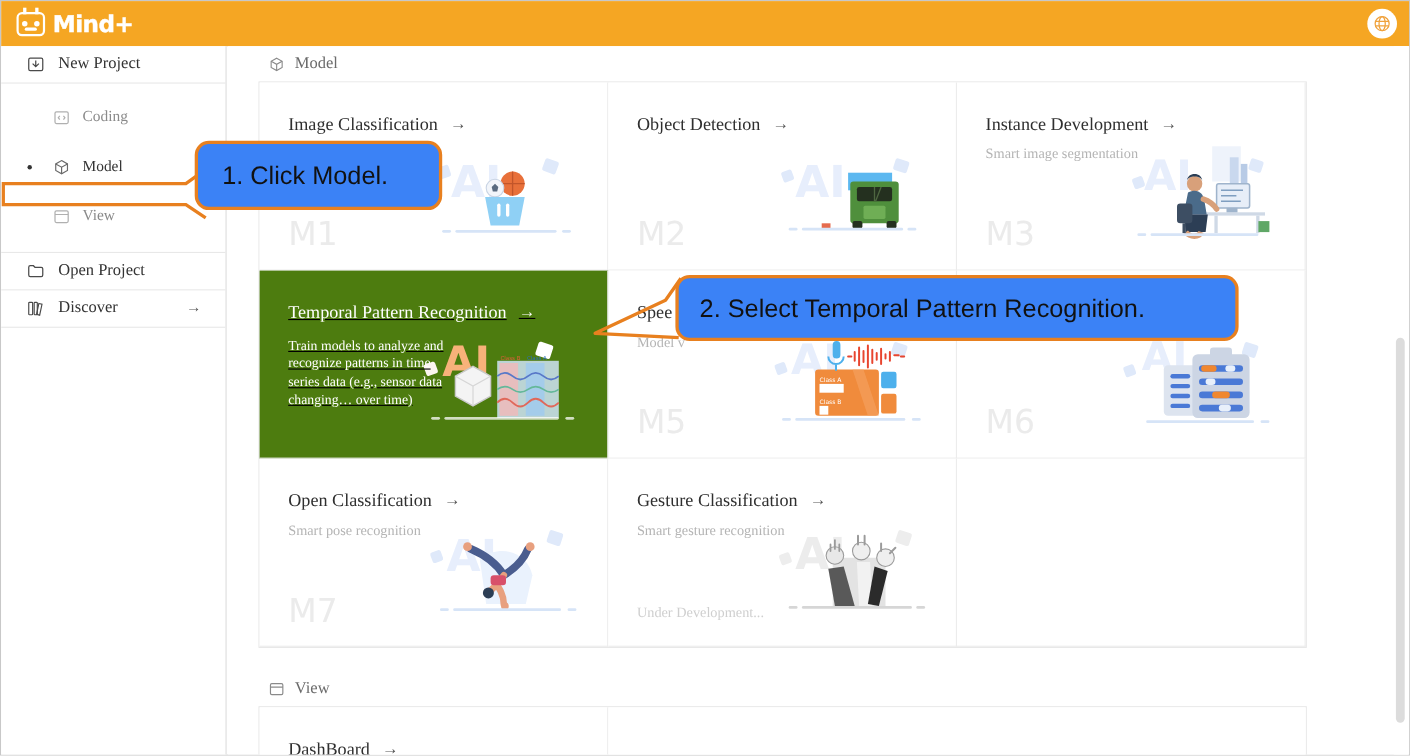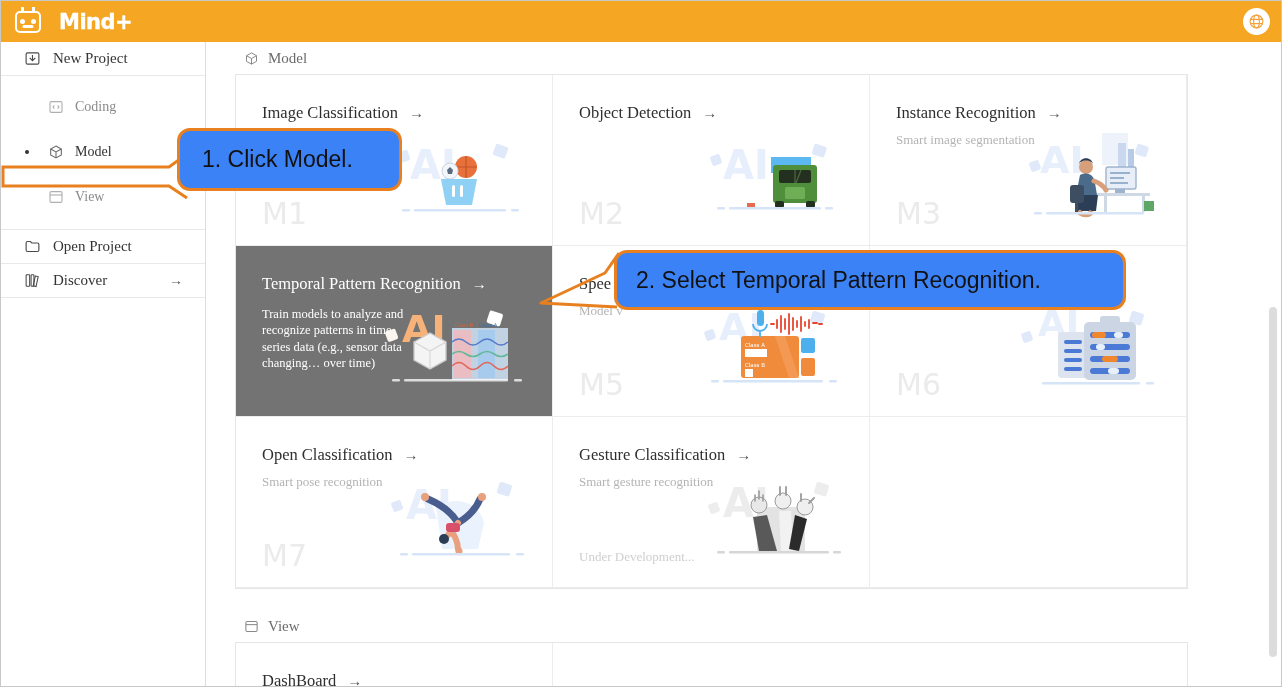--- a/index.html
+++ b/index.html
@@ -18,21 +18,21 @@
   }
 
   
   .titlebar {
     position: absolute; left: 0; top: 0;
     width: 1282px; height: 41px;
     background: #f5a623;
     display: flex; align-items: center;
   }
   .logo-wrap {
-    display: flex; align-items: center; gap: 18px;
+    display: flex; align-items: center; gap: 7px;
     margin-left: 14px;
   }
   .logo-bot {
     width: 26px; height: 22px; position: relative;
     border: 2.5px solid #ffffff; border-radius: 5px;
     background: #f5a623;
   }
   .logo-bot .eye {
     position: absolute; top: 6px; width: 5px; height: 5px;
     border-radius: 50%; background: #ffffff;
@@ -156,21 +156,22 @@
   .card .c-status {
     position: absolute; left: 26px; bottom: 22px;
     font-size: 13px; color: #cfcfcf;
   }
   .card .illus {
     position: absolute; right: 18px; bottom: 14px;
     width: 150px; height: 108px;
   }
   
   .card.selected {
-    background: #737373;
+    background: #4d7c0f;
+    text-decoration: underline;
   }
   .card.selected .c-title { color: #ffffff; font-size: 16.5px; }
   .card.selected .c-title .ar { color: #ffffff; }
   .card.selected .c-desc {
     color: #ffffff; width: 150px; font-size: 12.5px; line-height: 1.3;
     margin-top: 12px;
   }
 
   
   .callout {
@@ -362,21 +363,21 @@
             <rect x="46" y="80" width="8" height="5" fill="#e56b4e"></rect>
             <rect x="28" y="84" width="92" height="2.5" rx="1.2" fill="#d6e4f7"></rect>
             <rect x="16" y="84" width="8" height="2.5" rx="1.2" fill="#d6e4f7"></rect>
             <rect x="124" y="84" width="8" height="2.5" rx="1.2" fill="#d6e4f7"></rect>
           </svg>
         </div>
       </div>
 
       <div class="card">
         <div class="c-title">
-          <span>Instance Recognition</span>
+          <span>Instance Development</span>
           <span class="ar">→</span>
         </div>
         <div class="c-desc">Smart image segmentation</div>
         <div class="c-code">M3</div>
         <div class="illus">
           <svg width="150" height="108" viewBox="0 0 150 108">
             <text x="22" y="50" font-family="DejaVu Sans" font-size="38" font-weight="bold" fill="#e7eefc">AI</text>
             <rect x="12" y="38" width="10" height="10" rx="2" fill="#dfe9fa" transform="rotate(-20 17 43)"></rect>
             <rect x="118" y="22" width="12" height="11" rx="2" fill="#dfe9fa" transform="rotate(18 124 27)"></rect>
             <rect x="84" y="10" width="26" height="32" fill="#eef3fb"></rect>

